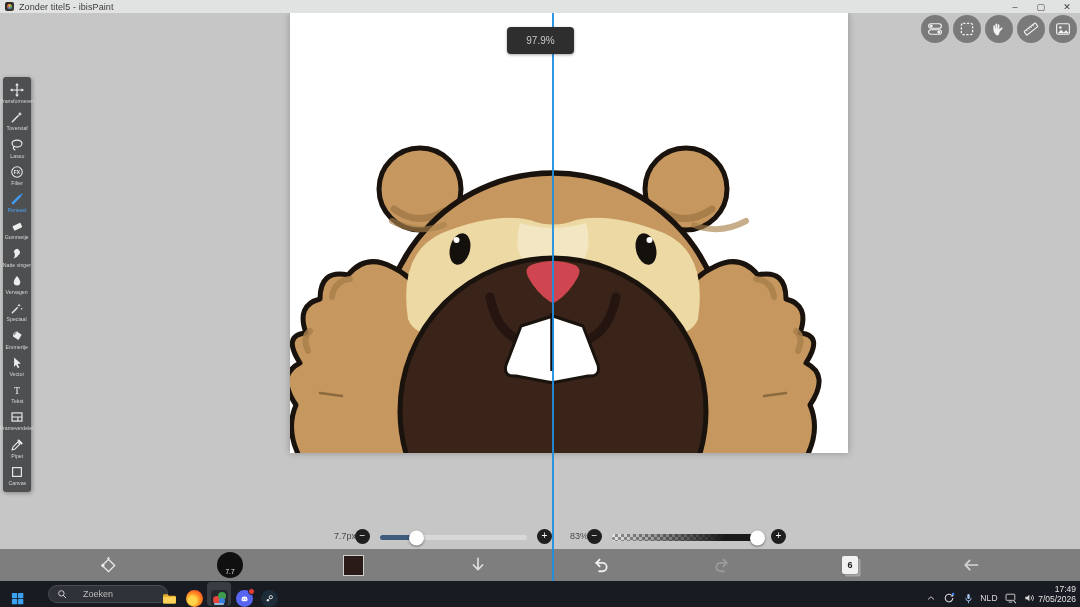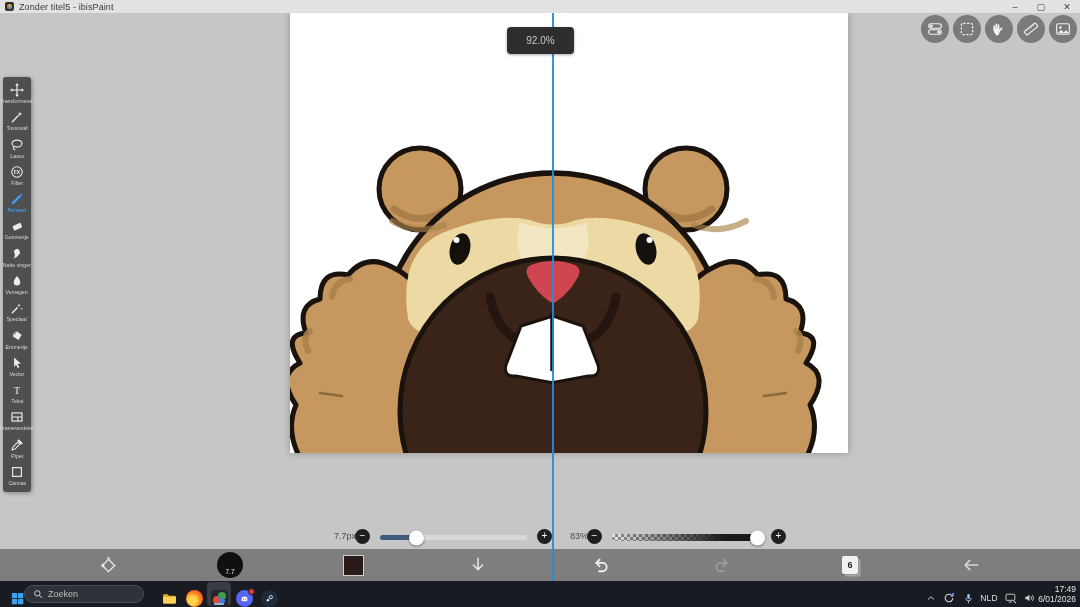--- a/index.html
+++ b/index.html
@@ -45,21 +45,21 @@
   
   .bottombar{position:absolute;left:0;top:549px;width:1080px;height:32px;background:#7e7e7e;z-index:4;}
   .bb-item{position:absolute;top:0;height:32px;display:flex;align-items:center;justify-content:center;}
   .brush-preview{width:26px;height:26px;border-radius:50%;background:#101010;color:#e8e8e8;font-size:6.5px;display:flex;align-items:flex-end;justify-content:center;padding-bottom:3px;}
   .swatch{width:21px;height:21px;background:#2b1b18;border:1.5px solid #cfcfcf;}
   .layersbtn{width:16px;height:18px;background:#f2f2f2;border-radius:2px;color:#232323;font-size:9px;font-weight:bold;display:flex;align-items:center;justify-content:center;box-shadow:2.5px 2.5px 0 rgba(255,255,255,.35),1px 1px 2px rgba(0,0,0,.35);}
 
   
   .taskbar{position:absolute;left:0;top:581px;width:1080px;height:26px;background:#181b21;z-index:30;display:block;}
   .tb-item{position:absolute;top:0;height:34px;display:flex;align-items:center;justify-content:center;}
-  .search-pill{position:absolute;left:24px;top:4px;width:120px;height:18px;border-radius:9px;background:#2f3238;border:1px solid #484b51;display:flex;align-items:center;gap:5px;padding-left:8px;}
+  .search-pill{position:absolute;left:48px;top:4px;width:120px;height:18px;border-radius:9px;background:#2f3238;border:1px solid #484b51;display:flex;align-items:center;gap:16px;padding-left:8px;}
   .search-pill span{font-size:9px;color:#bcbcbc;}
   .tb-ico{width:17px;height:17px;}
   .tb-dot{position:absolute;bottom:1.5px;left:50%;transform:translateX(-50%);width:3px;height:3px;border-radius:50%;background:#7a7d82;}
   .active-tile{position:absolute;left:207px;top:1px;width:24px;height:24px;background:#383c43;border-radius:4px;}
   .active-bar{position:absolute;bottom:1px;left:50%;transform:translateX(-50%);width:10px;height:2.5px;border-radius:1.5px;background:#8fb7d9;}
   .ibis-ico{width:17px;height:17px;border-radius:4px;background:#23262c;position:relative;overflow:hidden;}
   .ibis-ico i{position:absolute;width:8px;height:8px;border-radius:50%;}
   .firefox-ico{width:17px;height:17px;border-radius:50%;background:radial-gradient(circle at 38% 62%,#ffd54a 0 26%,#ff9222 48%,#ff5722 76%,#e63d00 100%);}
   .discord-ico{width:17px;height:17px;border-radius:50%;background:#5865f2;position:relative;display:flex;align-items:center;justify-content:center;}
   .badge{position:absolute;right:-2px;top:-2px;width:7px;height:7px;border-radius:50%;background:#e23d36;border:1px solid #181b21;}
@@ -125,21 +125,21 @@
     </g>
 
     <path d="M263 303 231 313 216 352q-3 12 10 11l32 6q4 1 8 0l32-6q13 1 10-11l-15-39z" fill="#ffffff" stroke="#1a130d" stroke-width="3" stroke-linejoin="round"></path>
 
     <path d="M262 300v58" stroke="#14100f" stroke-width="3.5"></path>
   </svg>
 </div>
 
 <div class="guide-line"></div>
 
-<div class="zoom-tip">92.0%</div>
+<div class="zoom-tip">97.9%</div>
 
 <div class="topbtns">
   <div class="roundbtn">
     <svg viewBox="0 0 24 24" fill="none" stroke="#f2f2f2" stroke-width="1.5">
       <rect x="3.5" y="5" width="17" height="6" rx="3"></rect>
         <circle cx="7" cy="8" r="2" fill="#f2f2f2" stroke="none"></circle>
       <rect x="3.5" y="13" width="17" height="6" rx="3"></rect>
         <circle cx="17" cy="16" r="2" fill="#f2f2f2" stroke="none"></circle>
     </svg>
   </div>
@@ -426,15 +426,15 @@
       </svg>
   </div>
   <div class="tb-item" style="left:1020px;width:19px;">
     <svg viewBox="0 0 24 24" width="14" height="14">
         <path d="M4 10v4h3l4 3.5v-11L7 10z" fill="#d9d9d9"></path>
         <path d="M14 9.5a3.8 3.8 0 0 1 0 5M16.5 7.5a7 7 0 0 1 0 9" fill="none" stroke="#d9d9d9" stroke-width="1.4" stroke-linecap="round"></path>
       </svg>
   </div>
   <div class="clock">
     <div>17:49</div>
-    <div>6/01/2026</div>
+    <div>7/05/2026</div>
   </div>
 </div>
 
 </body></html>

